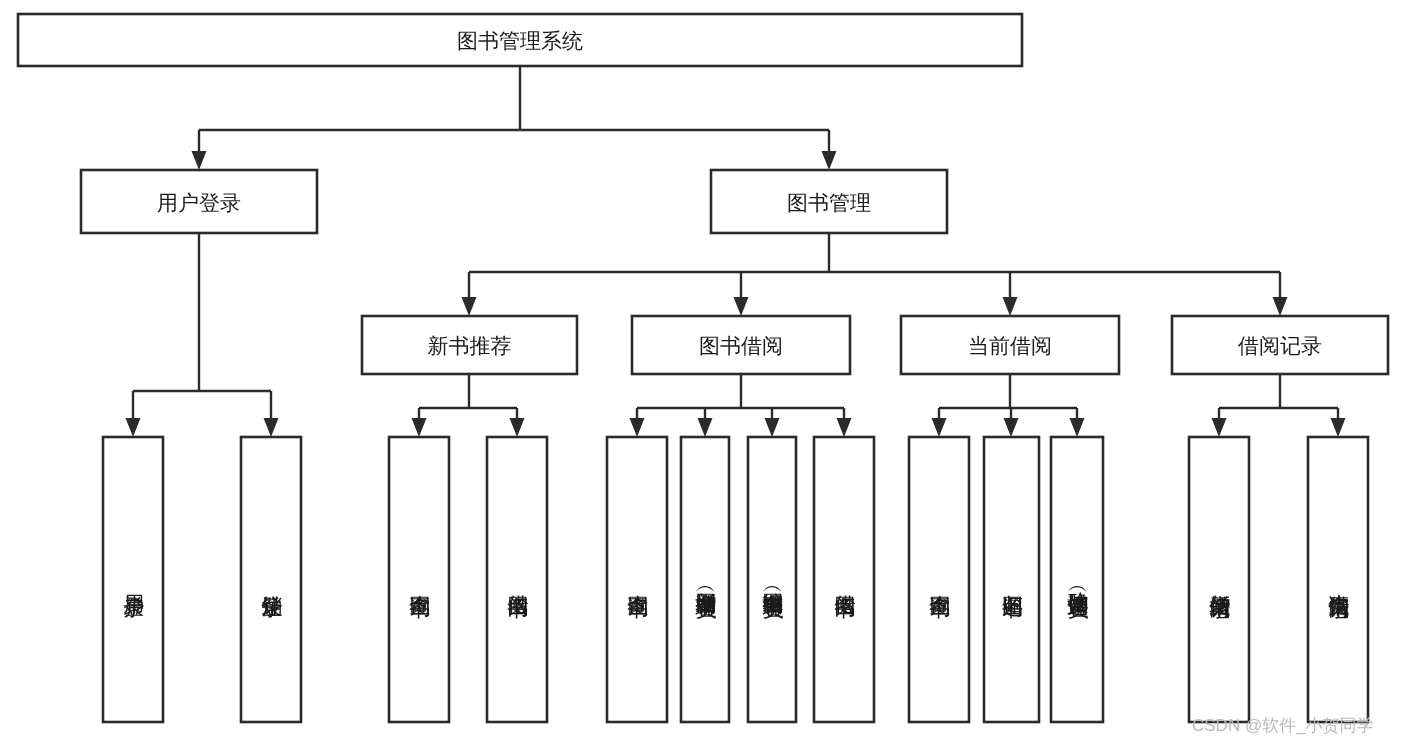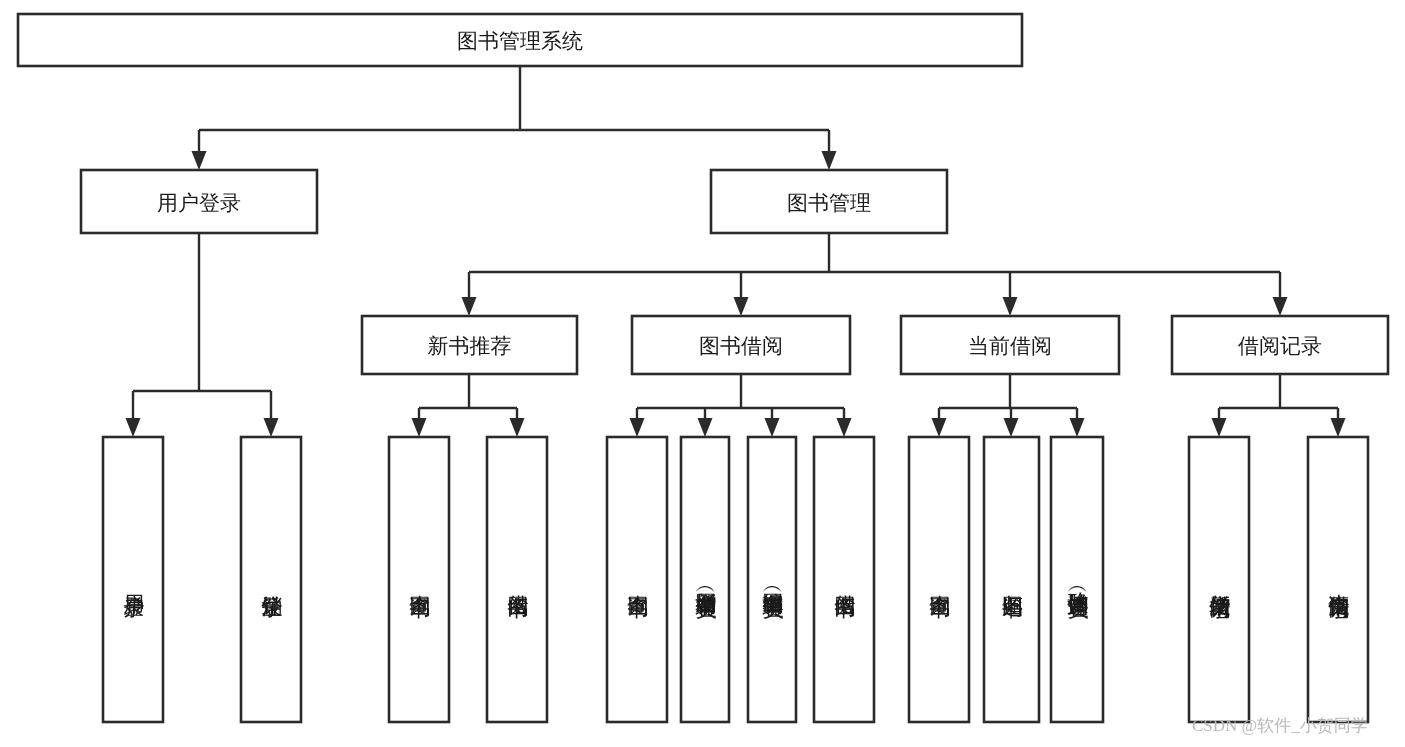--- a/index.html
+++ b/index.html
@@ -57,21 +57,21 @@
     color: #1a1a1a;
     letter-spacing: 1px;
     display: flex;
     align-items: center;
     justify-content: center;
     white-space: nowrap;
     pointer-events: none;
   }
   .watermark {
     position: absolute;
-    font-family: Liberation Serif, serif;
+    font-family: Liberation Sans, sans-serif;
     font-size: 17px;
     color: #b9b9b9;
     white-space: nowrap;
     left: 1192px;
     top: 714px;
   }
 </style>
 </head>
 <body>
 

